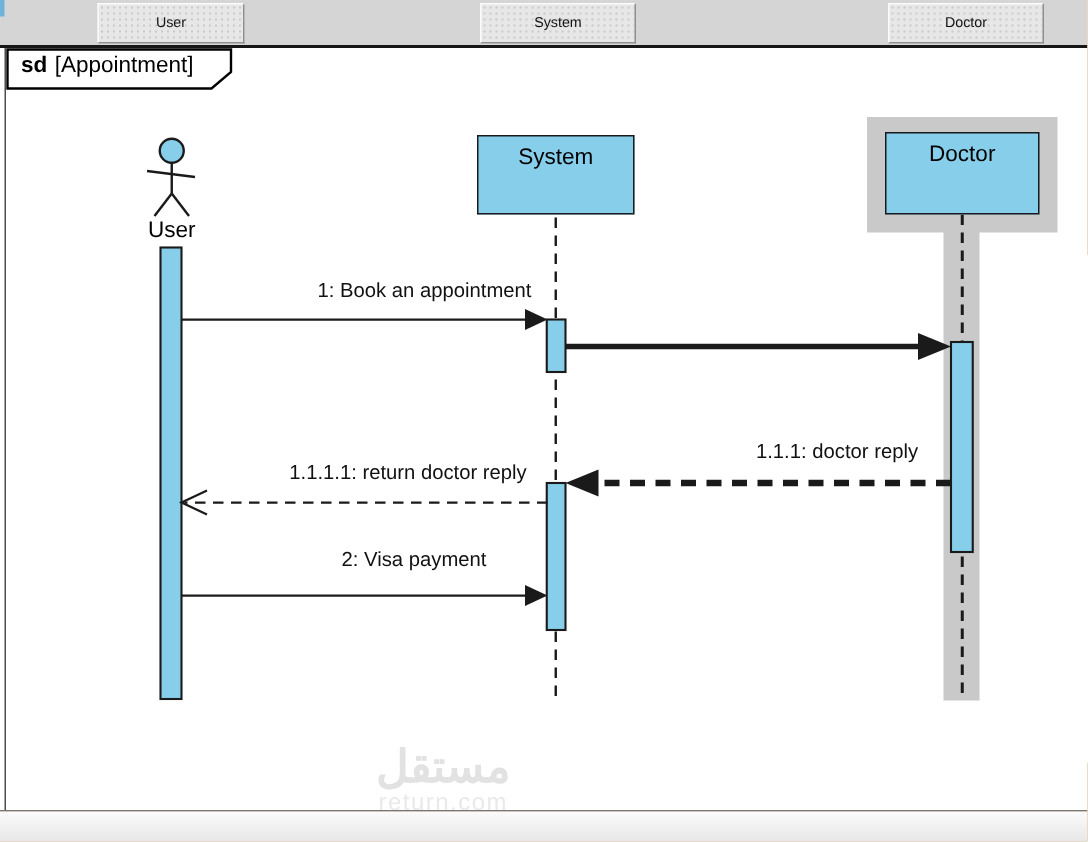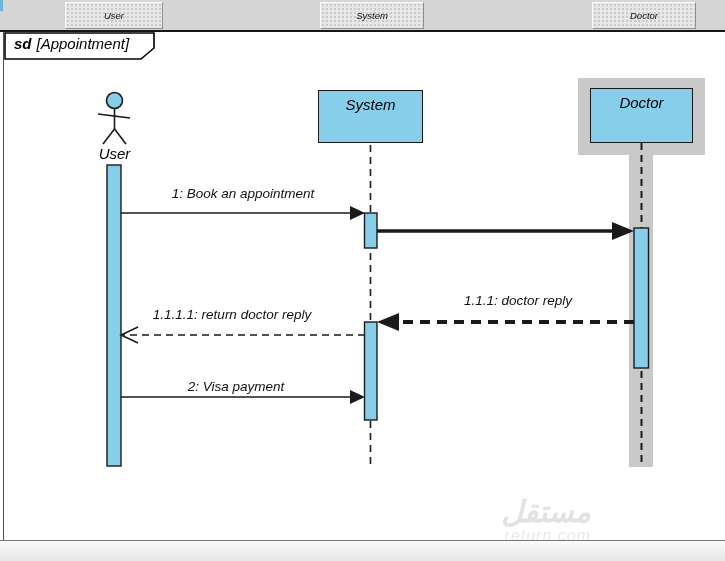--- a/index.html
+++ b/index.html
@@ -1,18 +1,18 @@
 <!DOCTYPE html>
 <html><head>
 <meta charset="utf-8">
 <style>
   html,body{margin:0;padding:0;background:#fff;}
   .screen{
     position:relative;width:725px;height:561px;overflow:hidden;
-    font-family:"Liberation Sans",sans-serif;background:#a16207;font-style:italic;
+    font-family:"Liberation Sans",sans-serif;background:#a16207;
   }
   
   .toolbar{position:absolute;left:0;top:0;width:725px;height:30px;background:#d5d5d5;}
   .toolbar-accent{position:absolute;left:0;top:0;width:3px;height:11px;background:#6fb3dc;}
   .tab{
     position:absolute;top:2px;height:27px;box-sizing:border-box;
     background:#e7e7e7;
     background-image:radial-gradient(#c9c9c9 0.8px, transparent 0.9px);
     background-size:4px 4px;
     border-top:1px solid #fbfbfb;border-left:1px solid #fbfbfb;
@@ -50,33 +50,33 @@
   .sel-head{left:578px;top:78px;width:127px;height:77px;}
   .sel-band{left:629px;top:140px;width:24px;height:327px;}
 
   .actor-label{
     position:absolute;left:84px;top:145px;width:61px;text-align:center;
     font-size:15px;color:#000;
   }
 
   
   .msg-label{
-    position:absolute;font-size:13.5px;color:#111;text-align:center;white-space:nowrap;
+    position:absolute;font-size:13.5px;color:#111;text-align:center;white-space:nowrap;padding-left:40px;
   }
   .ml-1{left:121px;width:244px;top:186px;}
   .ml-2{left:380px;width:250px;top:201px;}
   .ml-3{left:393px;width:250px;top:293px;}
   .ml-4{left:110px;width:244px;top:307px;}
-  .ml-5{left:121px;width:230px;top:379px;}
+  .ml-5{left:121px;width:230px;top:365px;}
 
   .gfx{position:absolute;left:0;top:0;}
 
   
   .watermark{
-    position:absolute;left:0;top:496px;width:591px;text-align:right;pointer-events:none;
+    position:absolute;left:0;top:496px;width:591px;text-align:center;pointer-events:none;
   }
   .wm-logo{font-size:30px;font-weight:bold;color:#e2e2e2;line-height:32px;}
   .wm-site{font-size:16px;color:#e9e9e9;letter-spacing:1px;line-height:16px;}
   .status-bar{
     position:absolute;left:0;top:541px;width:725px;height:20px;
     background:linear-gradient(#fbfbfb,#e7e7e7);
   }
 </style>
 </head>
 <body>

